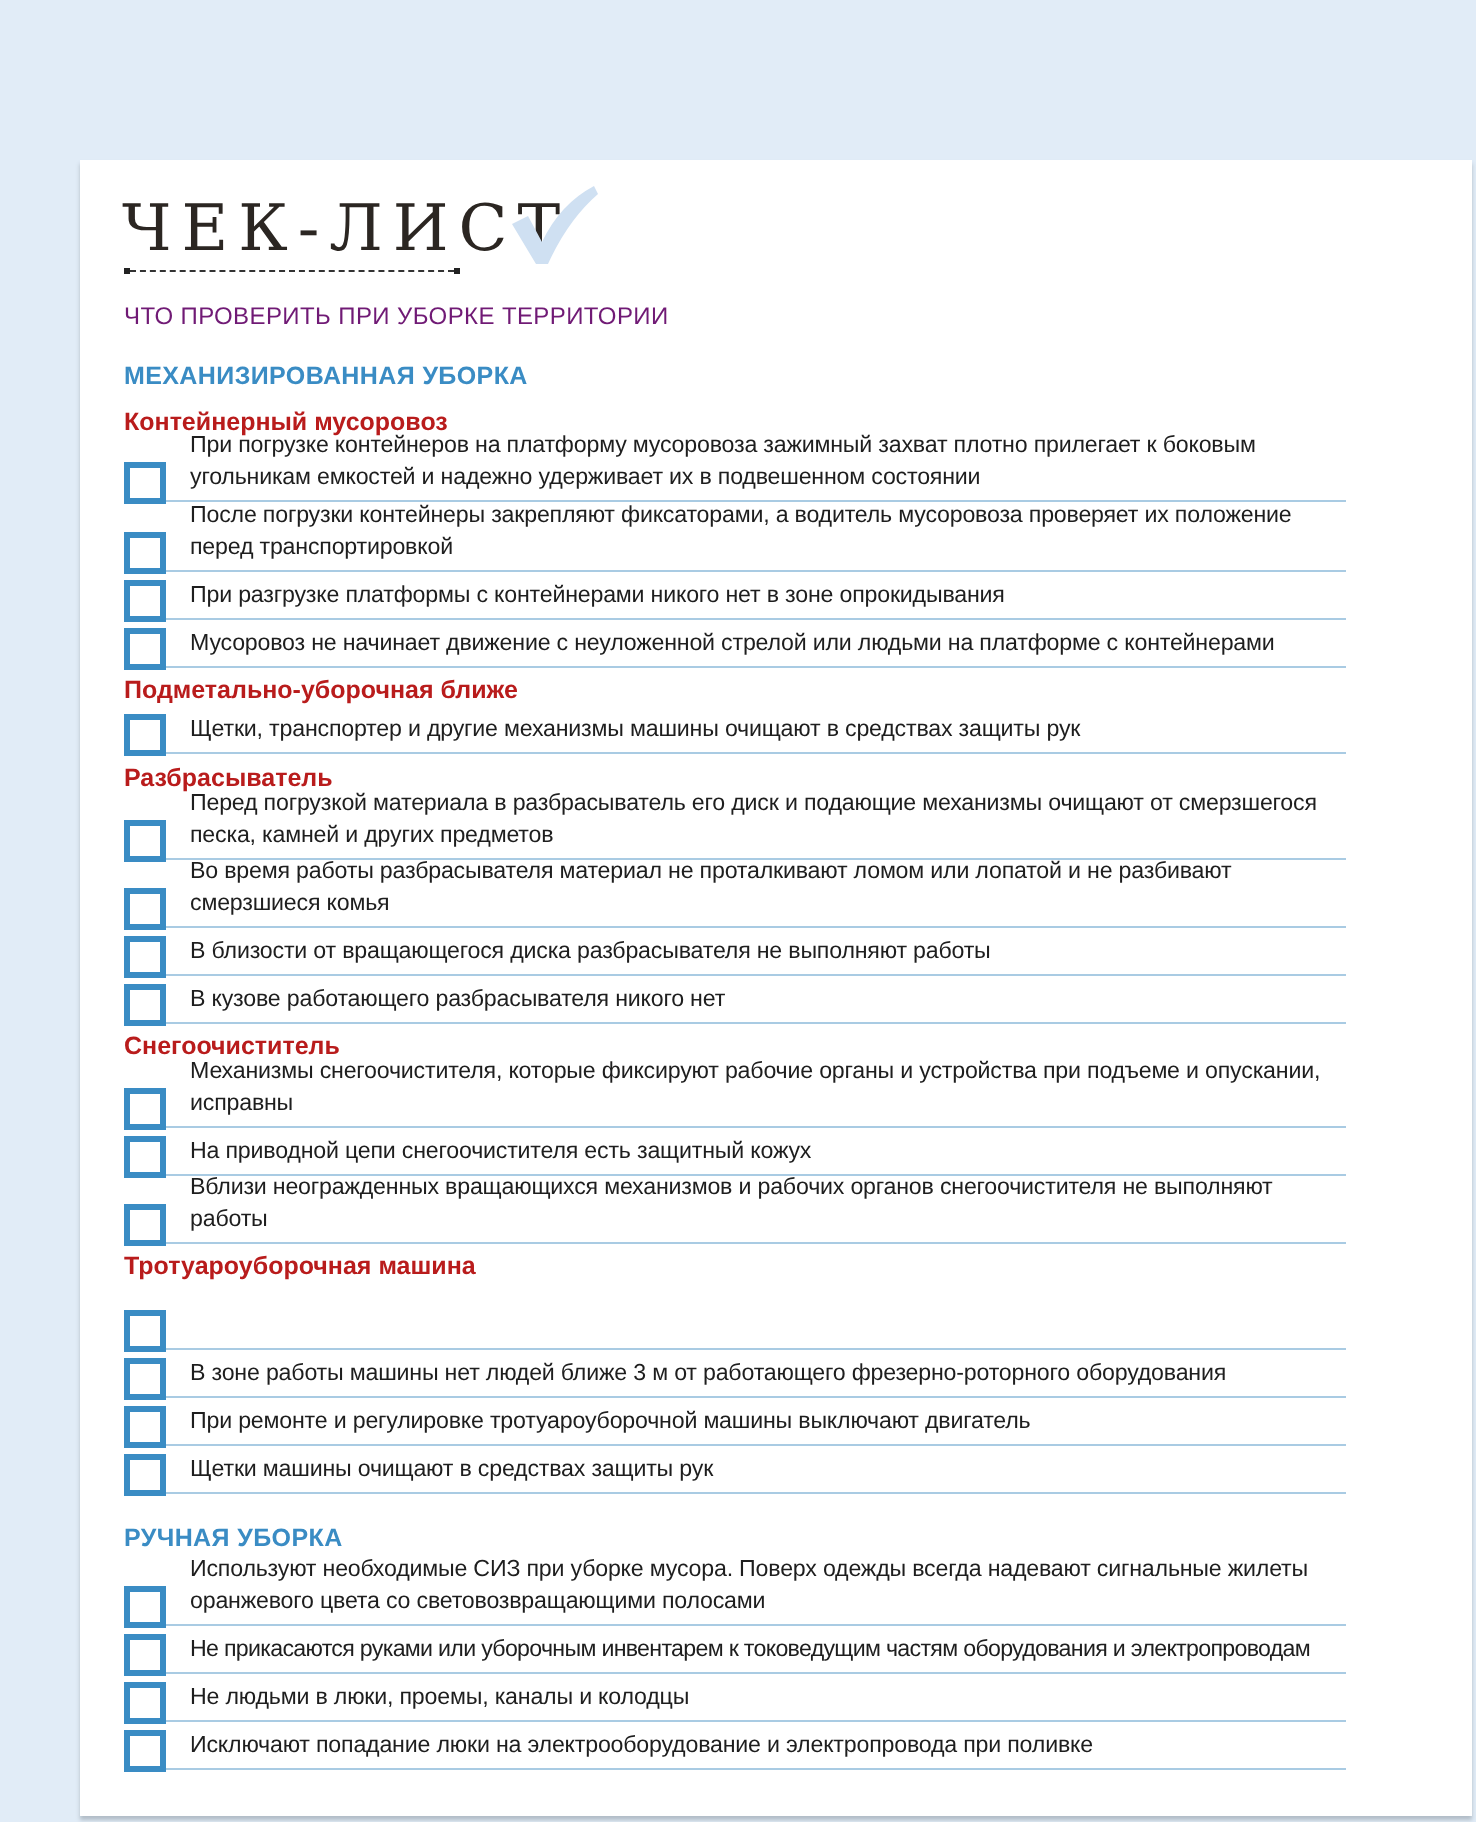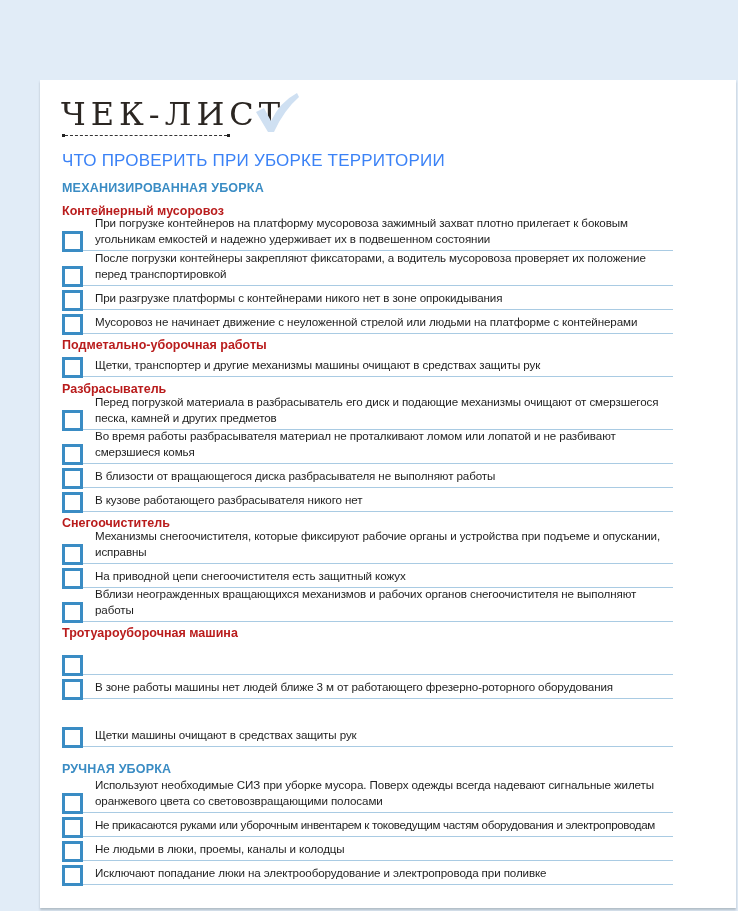--- a/index.html
+++ b/index.html
@@ -41,22 +41,22 @@
   .dash-rule .line {
     position: absolute; left: 3px; right: 3px; top: 1px;
     border-top: 1px dashed #333;
   }
   .dash-rule .dot {
     position: absolute; top: 0; width: 3px; height: 3px; background: #222;
   }
   .subtitle {
     position: absolute;
     left: 22px; top: 71px;
-    font-size: 17px;
-    color: #3b82f6;
+    font-size: 12px;
+    color: #701a75;
     letter-spacing: 0.2px;
   }
   .section-title {
     position: absolute;
     left: 22px;
     font-size: 12.5px;
     font-weight: bold;
     color: #3a8cc4;
     letter-spacing: 0.2px;
   }
@@ -131,21 +131,21 @@
     <div class="cb"></div>
     <div class="rule"></div>
     <div class="txt">При разгрузке платформы с контейнерами никого нет в зоне опрокидывания</div>
   </div>
   <div class="row" style="top:230px;height:24px">
     <div class="cb"></div>
     <div class="rule"></div>
     <div class="txt">Мусоровоз не начинает движение с неуложенной стрелой или людьми на платформе с контейнерами</div>
   </div>
 
-  <div class="group-title" style="top:258px">Подметально-уборочная работы</div>
+  <div class="group-title" style="top:258px">Подметально-уборочная ближе</div>
   <div class="row" style="top:273px;height:24px">
     <div class="cb"></div>
     <div class="rule"></div>
     <div class="txt">Щетки, транспортер и другие механизмы машины очищают в средствах защиты рук</div>
   </div>
 
   <div class="group-title" style="top:302px">Разбрасыватель</div>
   <div class="row" style="top:317px;height:33px">
     <div class="cb"></div>
     <div class="rule"></div>
@@ -187,20 +187,25 @@
   <div class="group-title" style="top:546px">Тротуароуборочная машина</div>
   <div class="row" style="top:561px;height:34px">
     <div class="cb"></div>
     <div class="rule"></div>
   </div>
   <div class="row" style="top:595px;height:24px">
     <div class="cb"></div>
     <div class="rule"></div>
     <div class="txt">В зоне работы машины нет людей ближе 3 м от работающего фрезерно-роторного оборудования</div>
   </div>
+  <div class="row" style="top:619px;height:24px">
+    <div class="cb"></div>
+    <div class="rule"></div>
+    <div class="txt">При ремонте и регулировке тротуароуборочной машины выключают двигатель</div>
+  </div>
   <div class="row" style="top:643px;height:24px">
     <div class="cb"></div>
     <div class="rule"></div>
     <div class="txt">Щетки машины очищают в средствах защиты рук</div>
   </div>
 
   <div class="section-title" style="top:682px">РУЧНАЯ УБОРКА</div>
   <div class="row" style="top:699px;height:34px">
     <div class="cb"></div>
     <div class="rule"></div>

